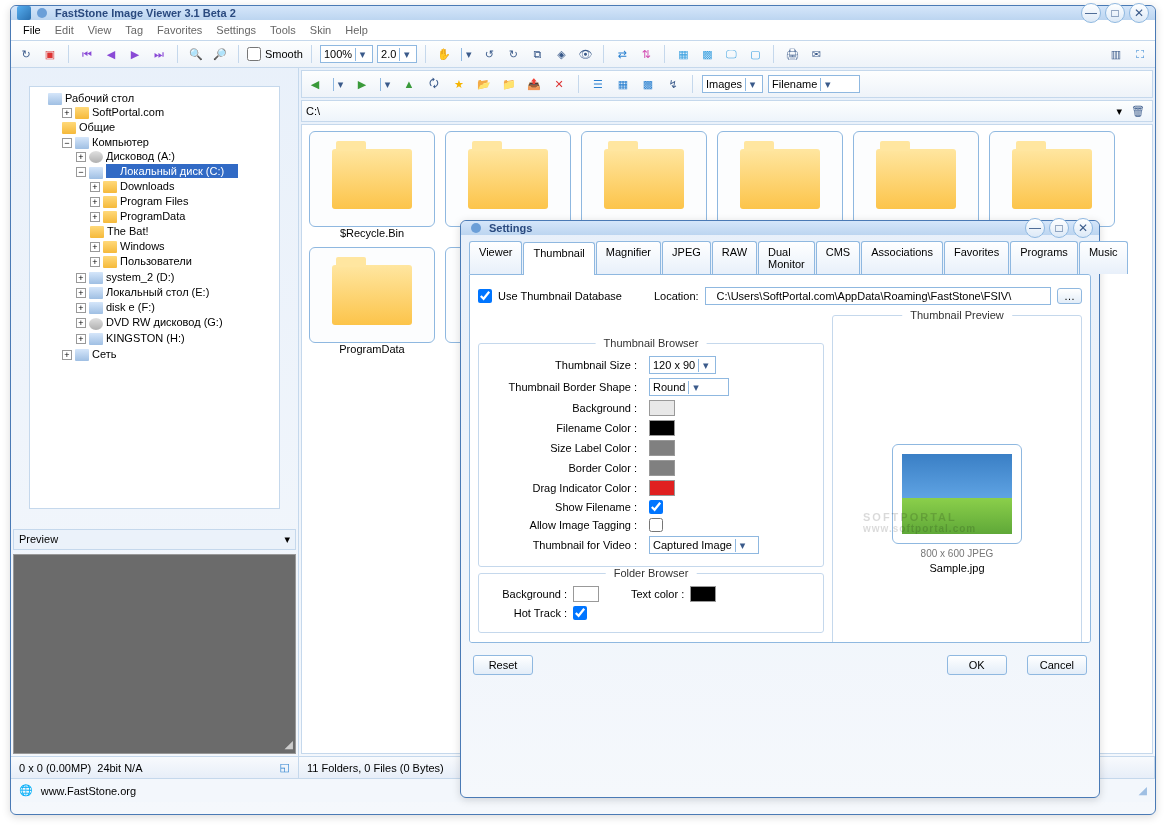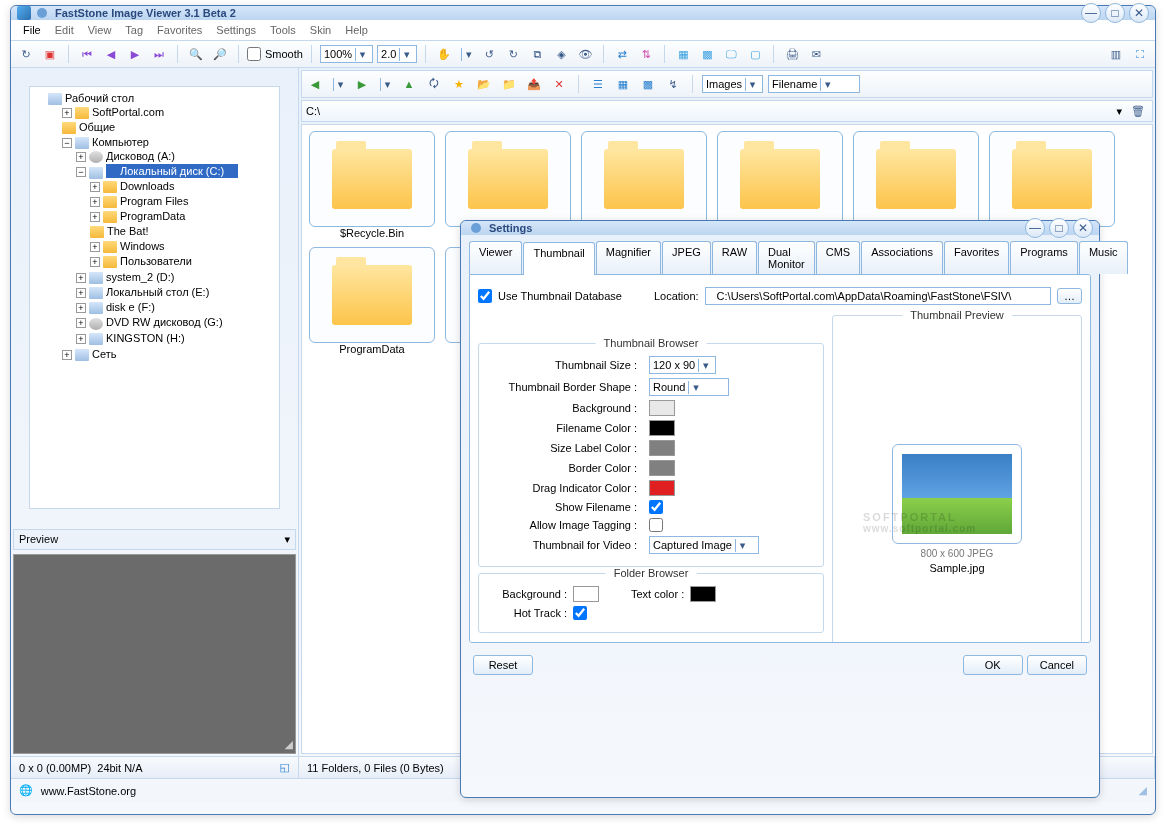--- a/index.html
+++ b/index.html
@@ -422,18 +422,18 @@
         <span class="select" style="width:100%">
             <span style="color:#555">(Select a preset color scheme)</span>
             <span class="dd">▾</span>
           </span>
       </div>
     </div>
   </div>
 
   <div class="dlg-btns">
     <span class="btn">Reset</span>
-    <div style="display:flex;gap:4px">
+    <div style="display:flex;gap:20px">
       <span class="btn">OK</span>
       <span class="btn">Cancel</span>
     </div>
   </div>
 </div>
 
 </body></html>

